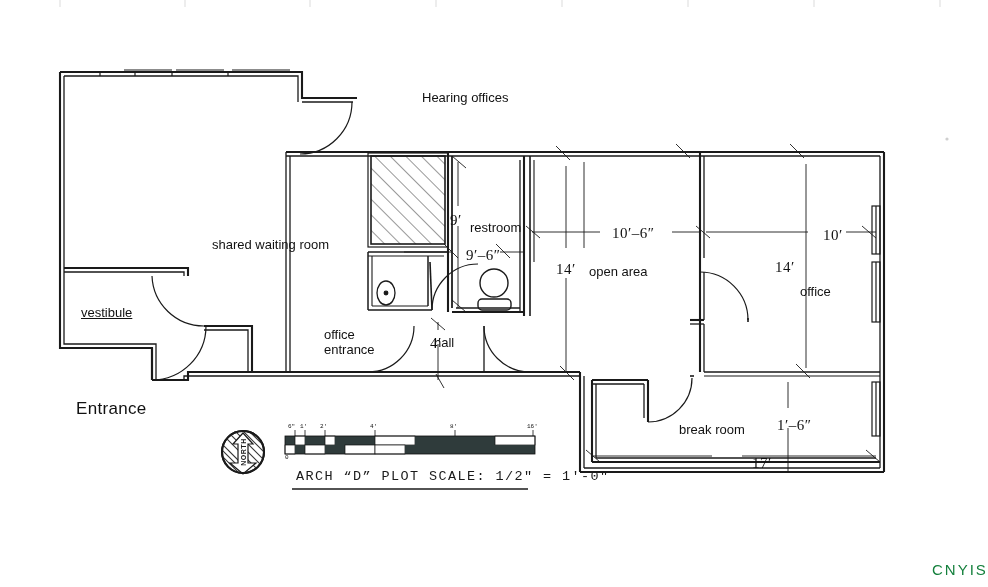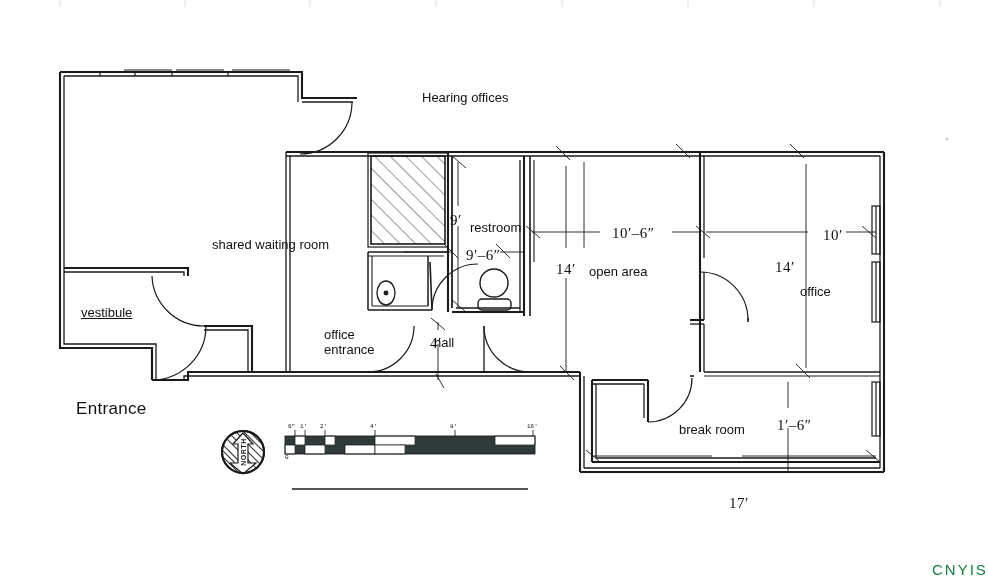--- a/index.html
+++ b/index.html
@@ -375,22 +375,23 @@
   <div class="lbl lbl-room" style="left:679px; top:423px;">break room</div>
 
   <div class="lbl lbl-dim" style="left:450px; top:213px;">9′</div>
   <div class="lbl lbl-dim" style="left:466px; top:248px;">9′–6″</div>
   <div class="lbl lbl-dim" style="left:430px; top:336px;">4′</div>
   <div class="lbl lbl-dim" style="left:556px; top:262px;">14′</div>
   <div class="lbl lbl-dim" style="left:612px; top:226px;">10′–6″</div>
   <div class="lbl lbl-dim" style="left:775px; top:260px;">14′</div>
   <div class="lbl lbl-dim" style="left:823px; top:228px;">10′</div>
   <div class="lbl lbl-dim" style="left:777px; top:418px;">1′–6″</div>
-  <div class="lbl lbl-dim" style="left:729px; top:456px;margin-top:40px;">17′</div>
-
+  <div class="lbl lbl-dim" style="left:752px; top:456px;">17′</div>
+
+  <div class="lbl lbl-note" style="left:296px; top:470px;">ARCH “D” PLOT SCALE: 1/2″ = 1′-0″</div>
 
   <div class="lbl lbl-tick" style="left:288px; top:424px;">6″</div>
   <div class="lbl lbl-tick" style="left:300px; top:424px;">1′</div>
   <div class="lbl lbl-tick" style="left:320px; top:424px;">2′</div>
   <div class="lbl lbl-tick" style="left:370px; top:424px;">4′</div>
   <div class="lbl lbl-tick" style="left:450px; top:424px;">8′</div>
   <div class="lbl lbl-tick" style="left:527px; top:424px;">16′</div>
   <div class="lbl lbl-tick" style="left:285px; top:455px;">0</div>
 
   <div class="lbl lbl-north" style="left:243px; top:452px; transform:translate(-50%,-50%) rotate(-90deg); transform-origin:center;">NORTH</div>

